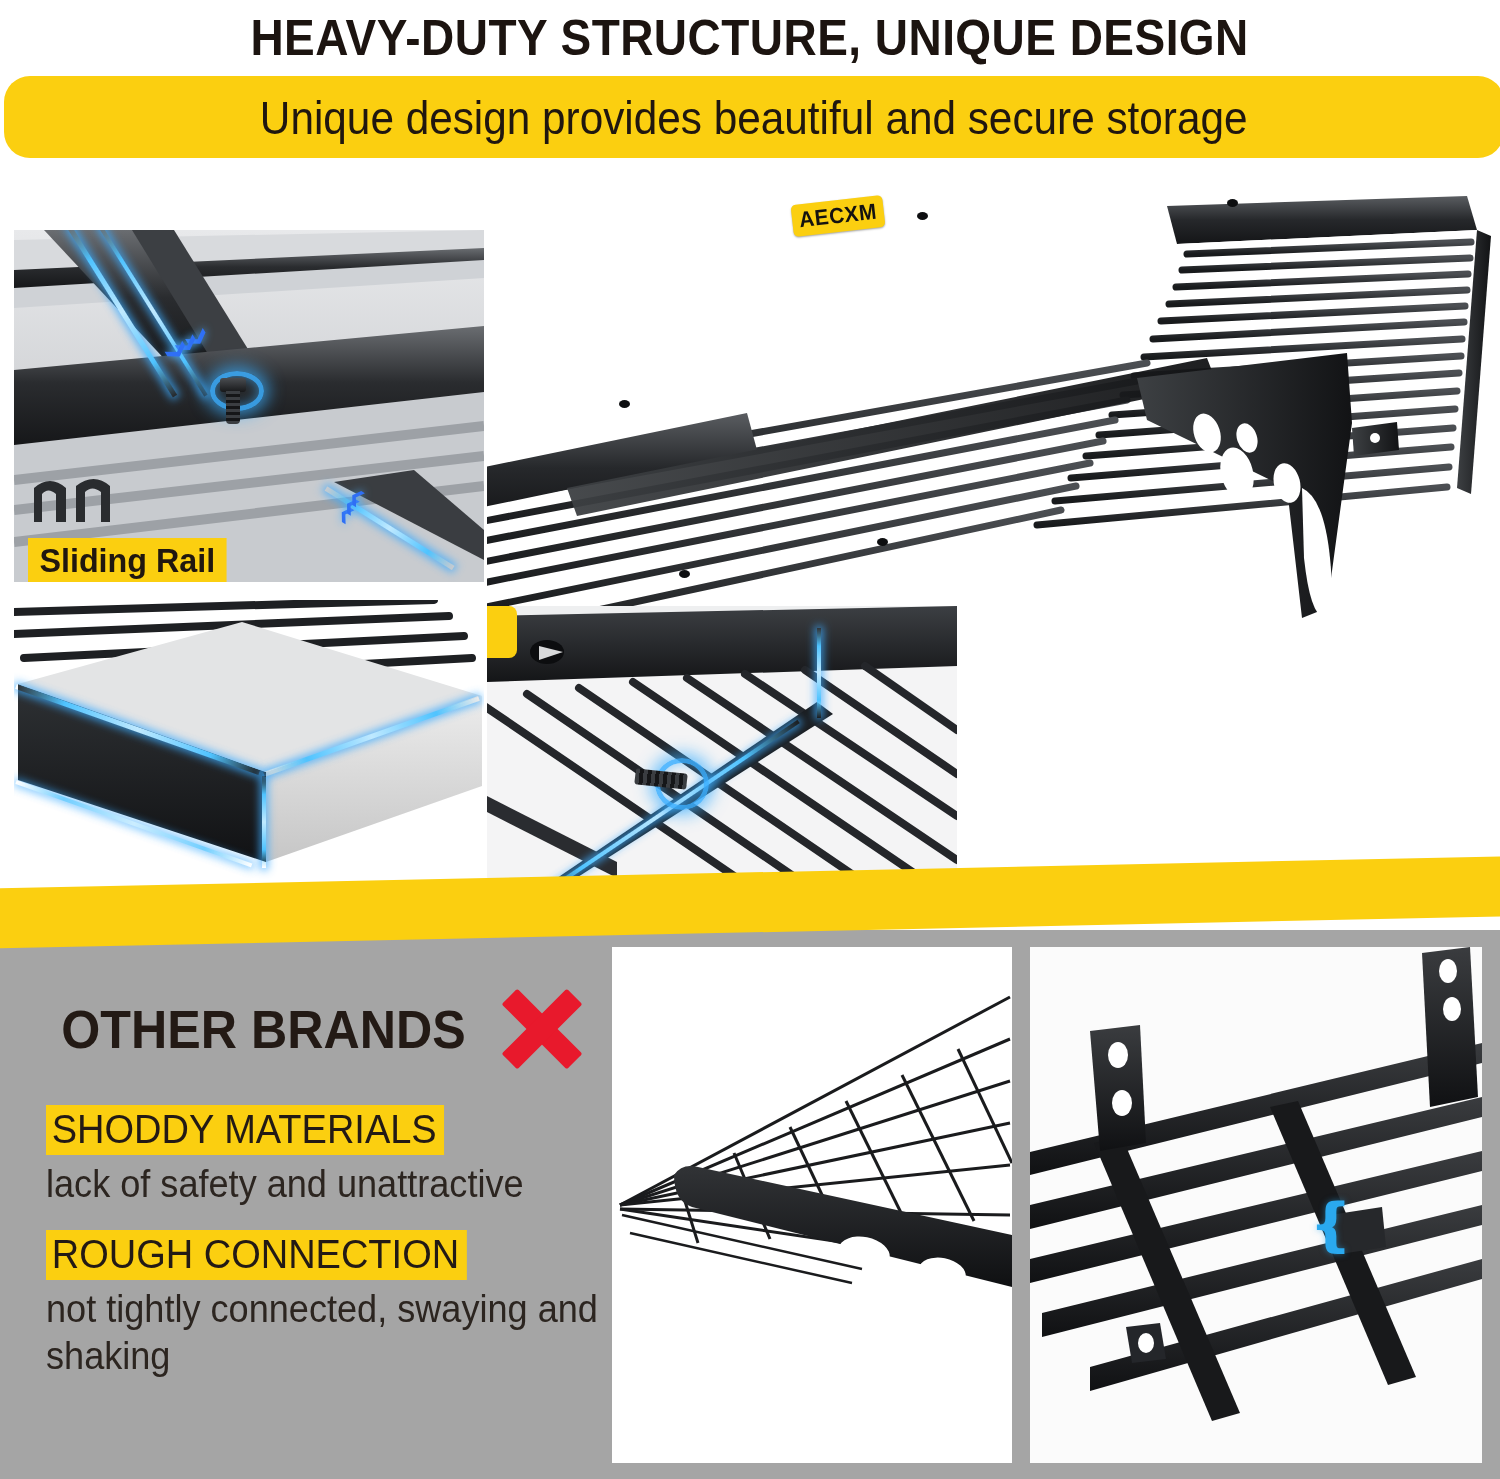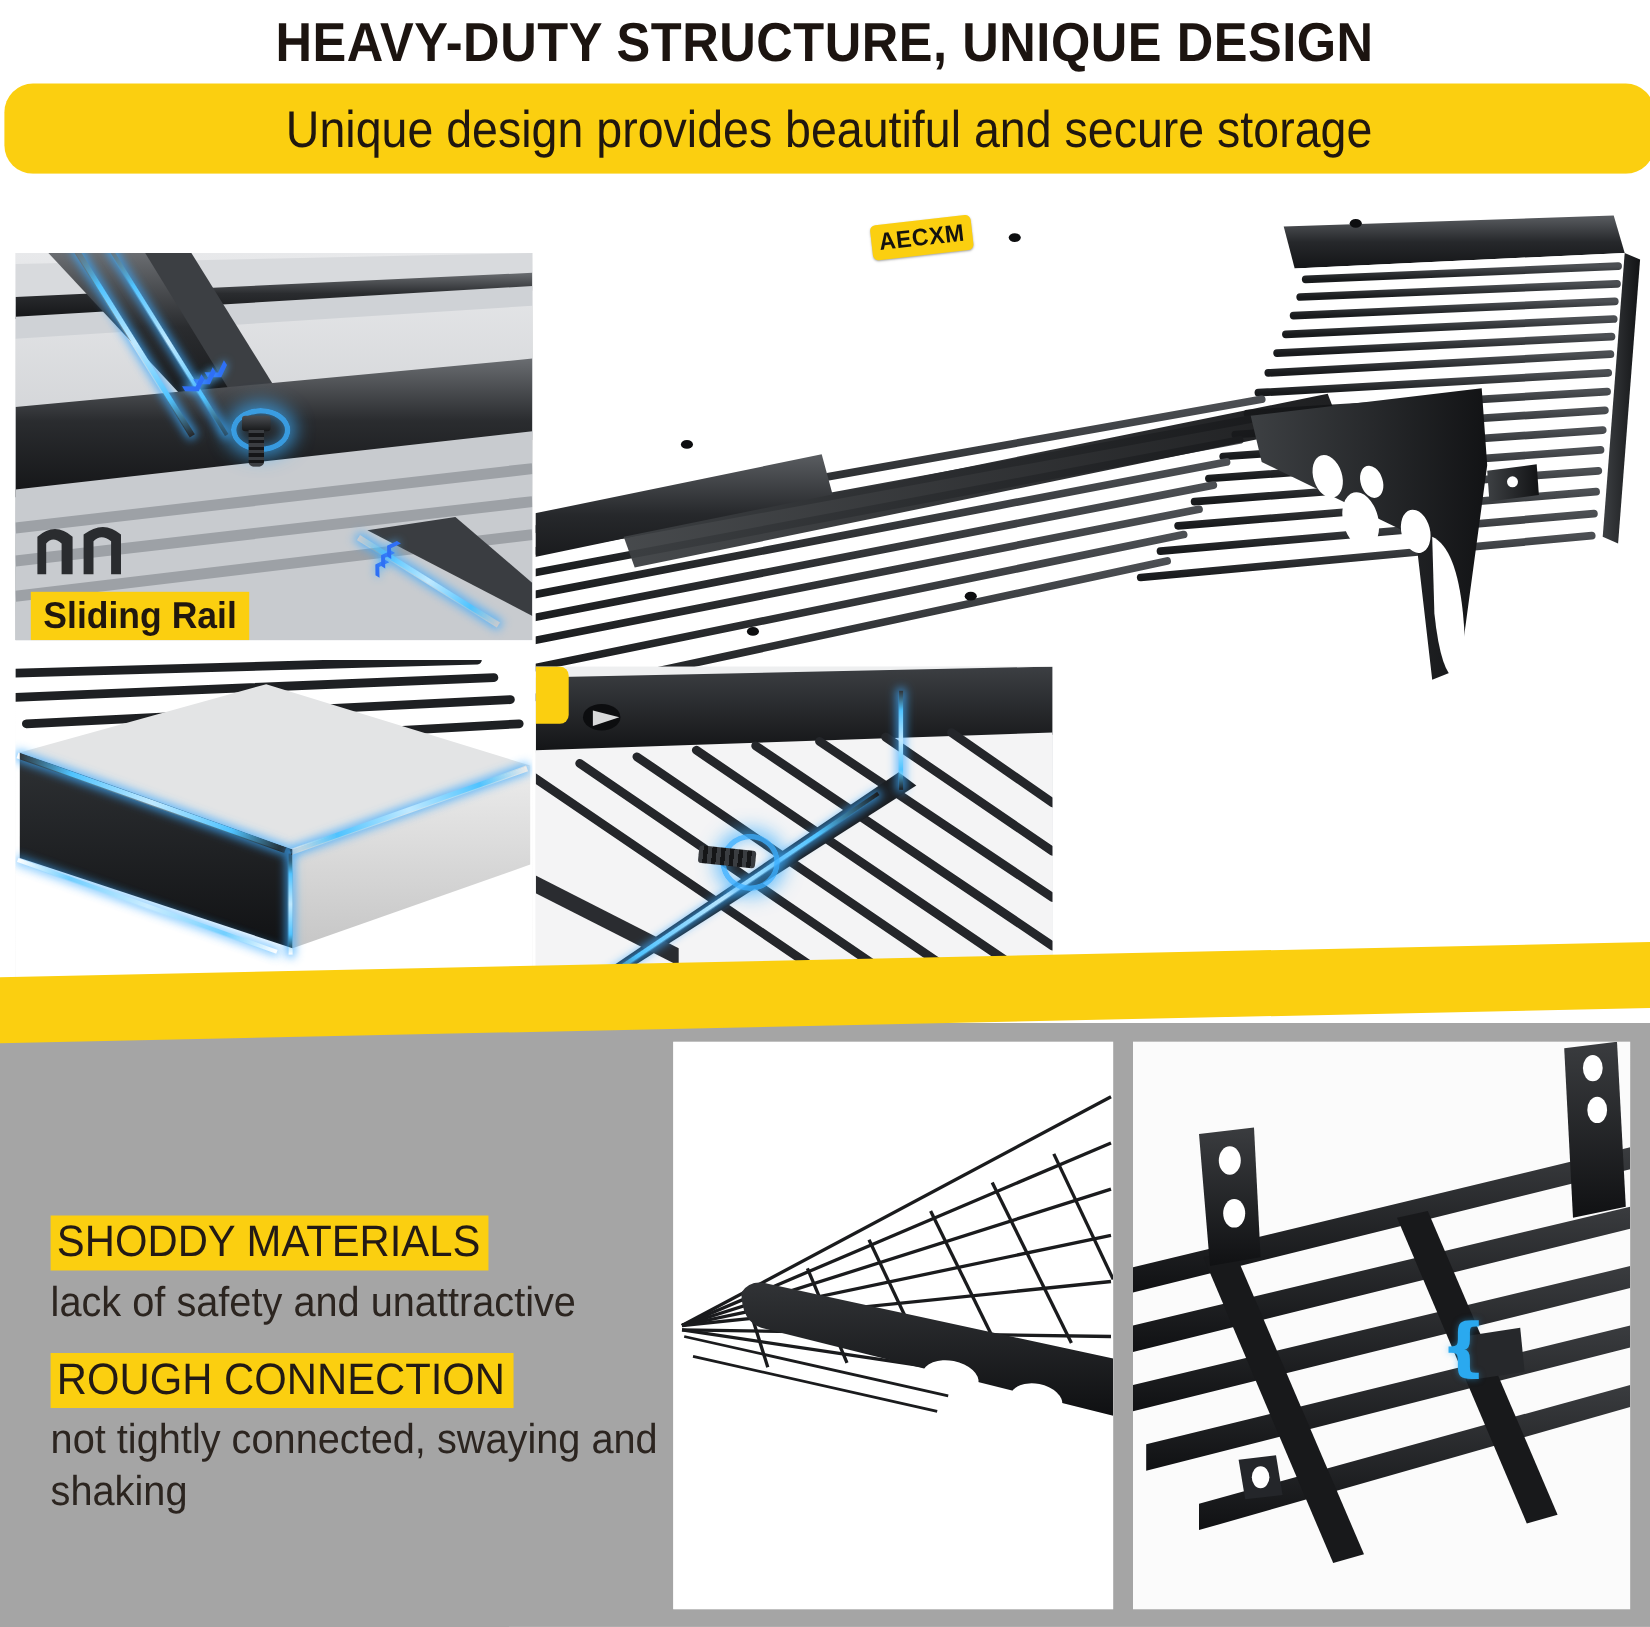--- a/index.html
+++ b/index.html
@@ -529,20 +529,27 @@
       <div class="bolt-glow" style="left:168px;top:152px;width:44px;height:42px;"></div>
       <div style="position:absolute;left:148px;top:165px;width:52px;height:16px;background:repeating-linear-gradient(90deg,#3a3d41 0 4px,#151618 4px 8px);border-radius:3px;transform:rotate(6deg);"></div>
       <div id="beam-bottom-bar"></div>
     </div>
   </div>
 
   <div id="divider"></div>
 
   <div class="lower">
 
+    <div id="other-brands-heading">
+      <div class="ob-text">OTHER BRANDS</div>
+      <div class="x-mark">
+          <i></i>
+          <i></i>
+        </div>
+    </div>
 
     <div class="bullet" id="bullet-materials">
       <div class="bullet-title">SHODDY MATERIALS</div>
       <div class="bullet-desc">lack of safety and unattractive</div>
     </div>
 
     <div class="bullet" id="bullet-connection">
       <div class="bullet-title">ROUGH CONNECTION</div>
       <div class="bullet-desc">not tightly connected, swaying and shaking</div>
     </div>

